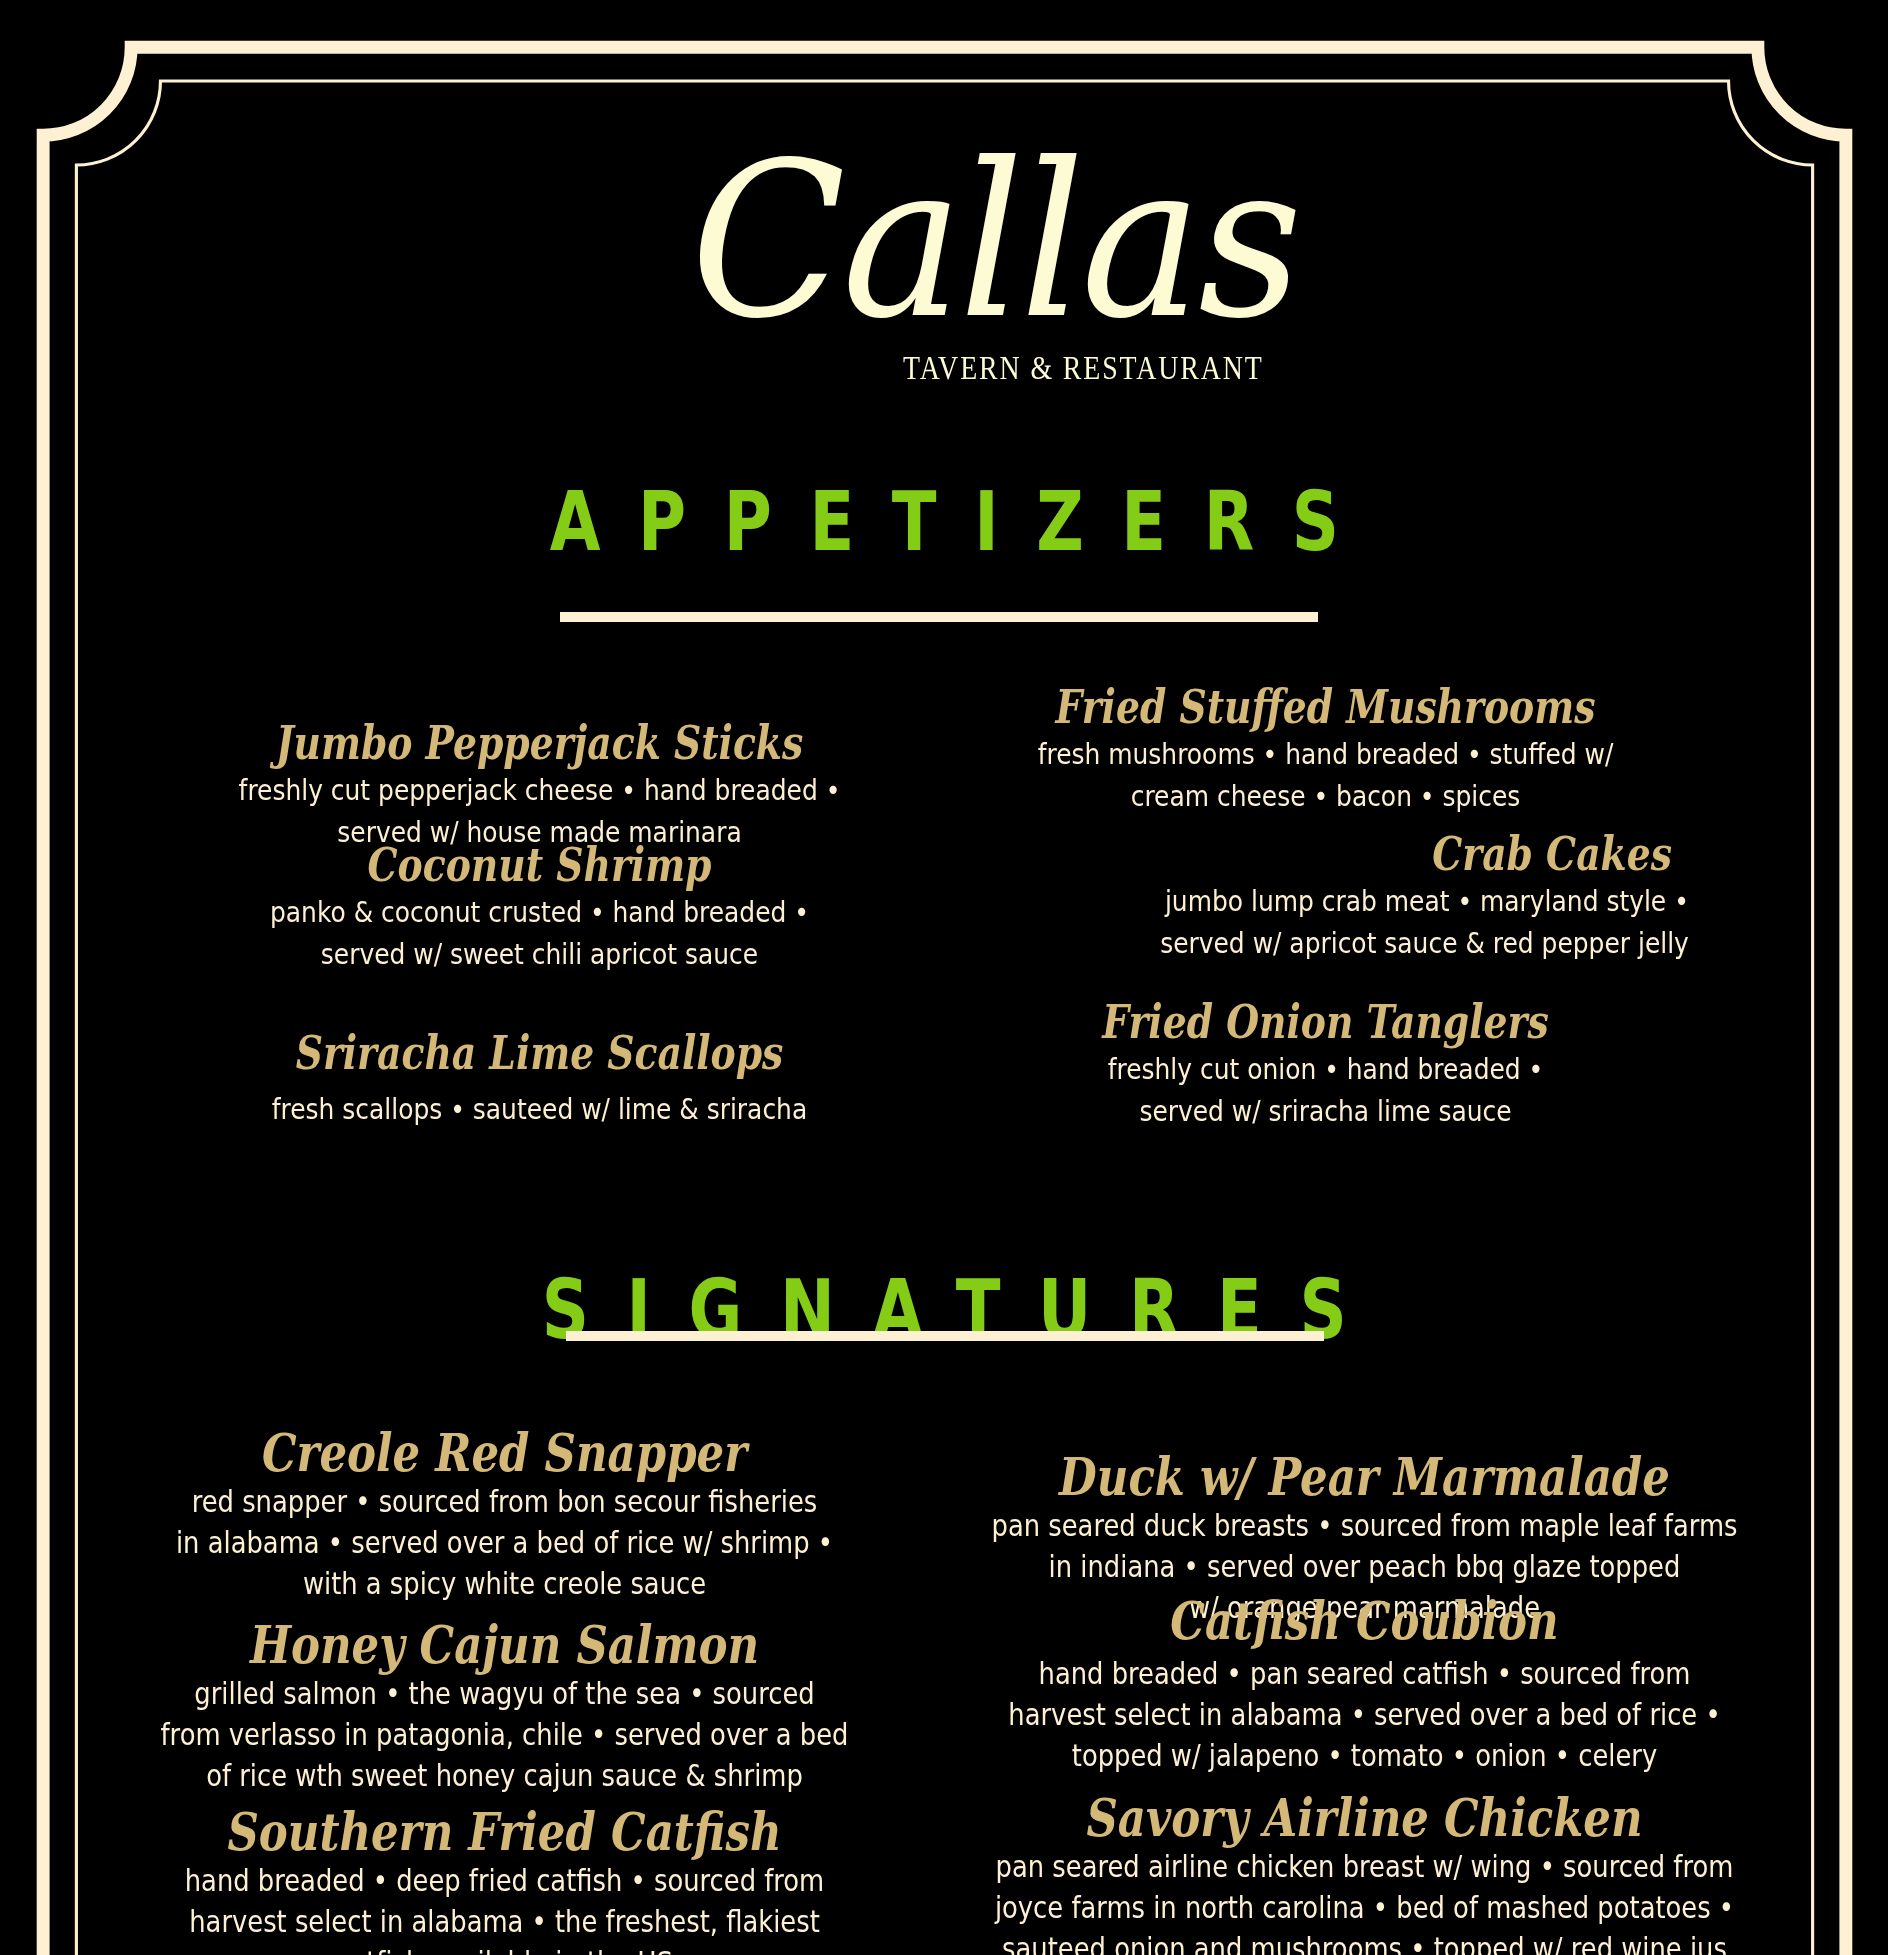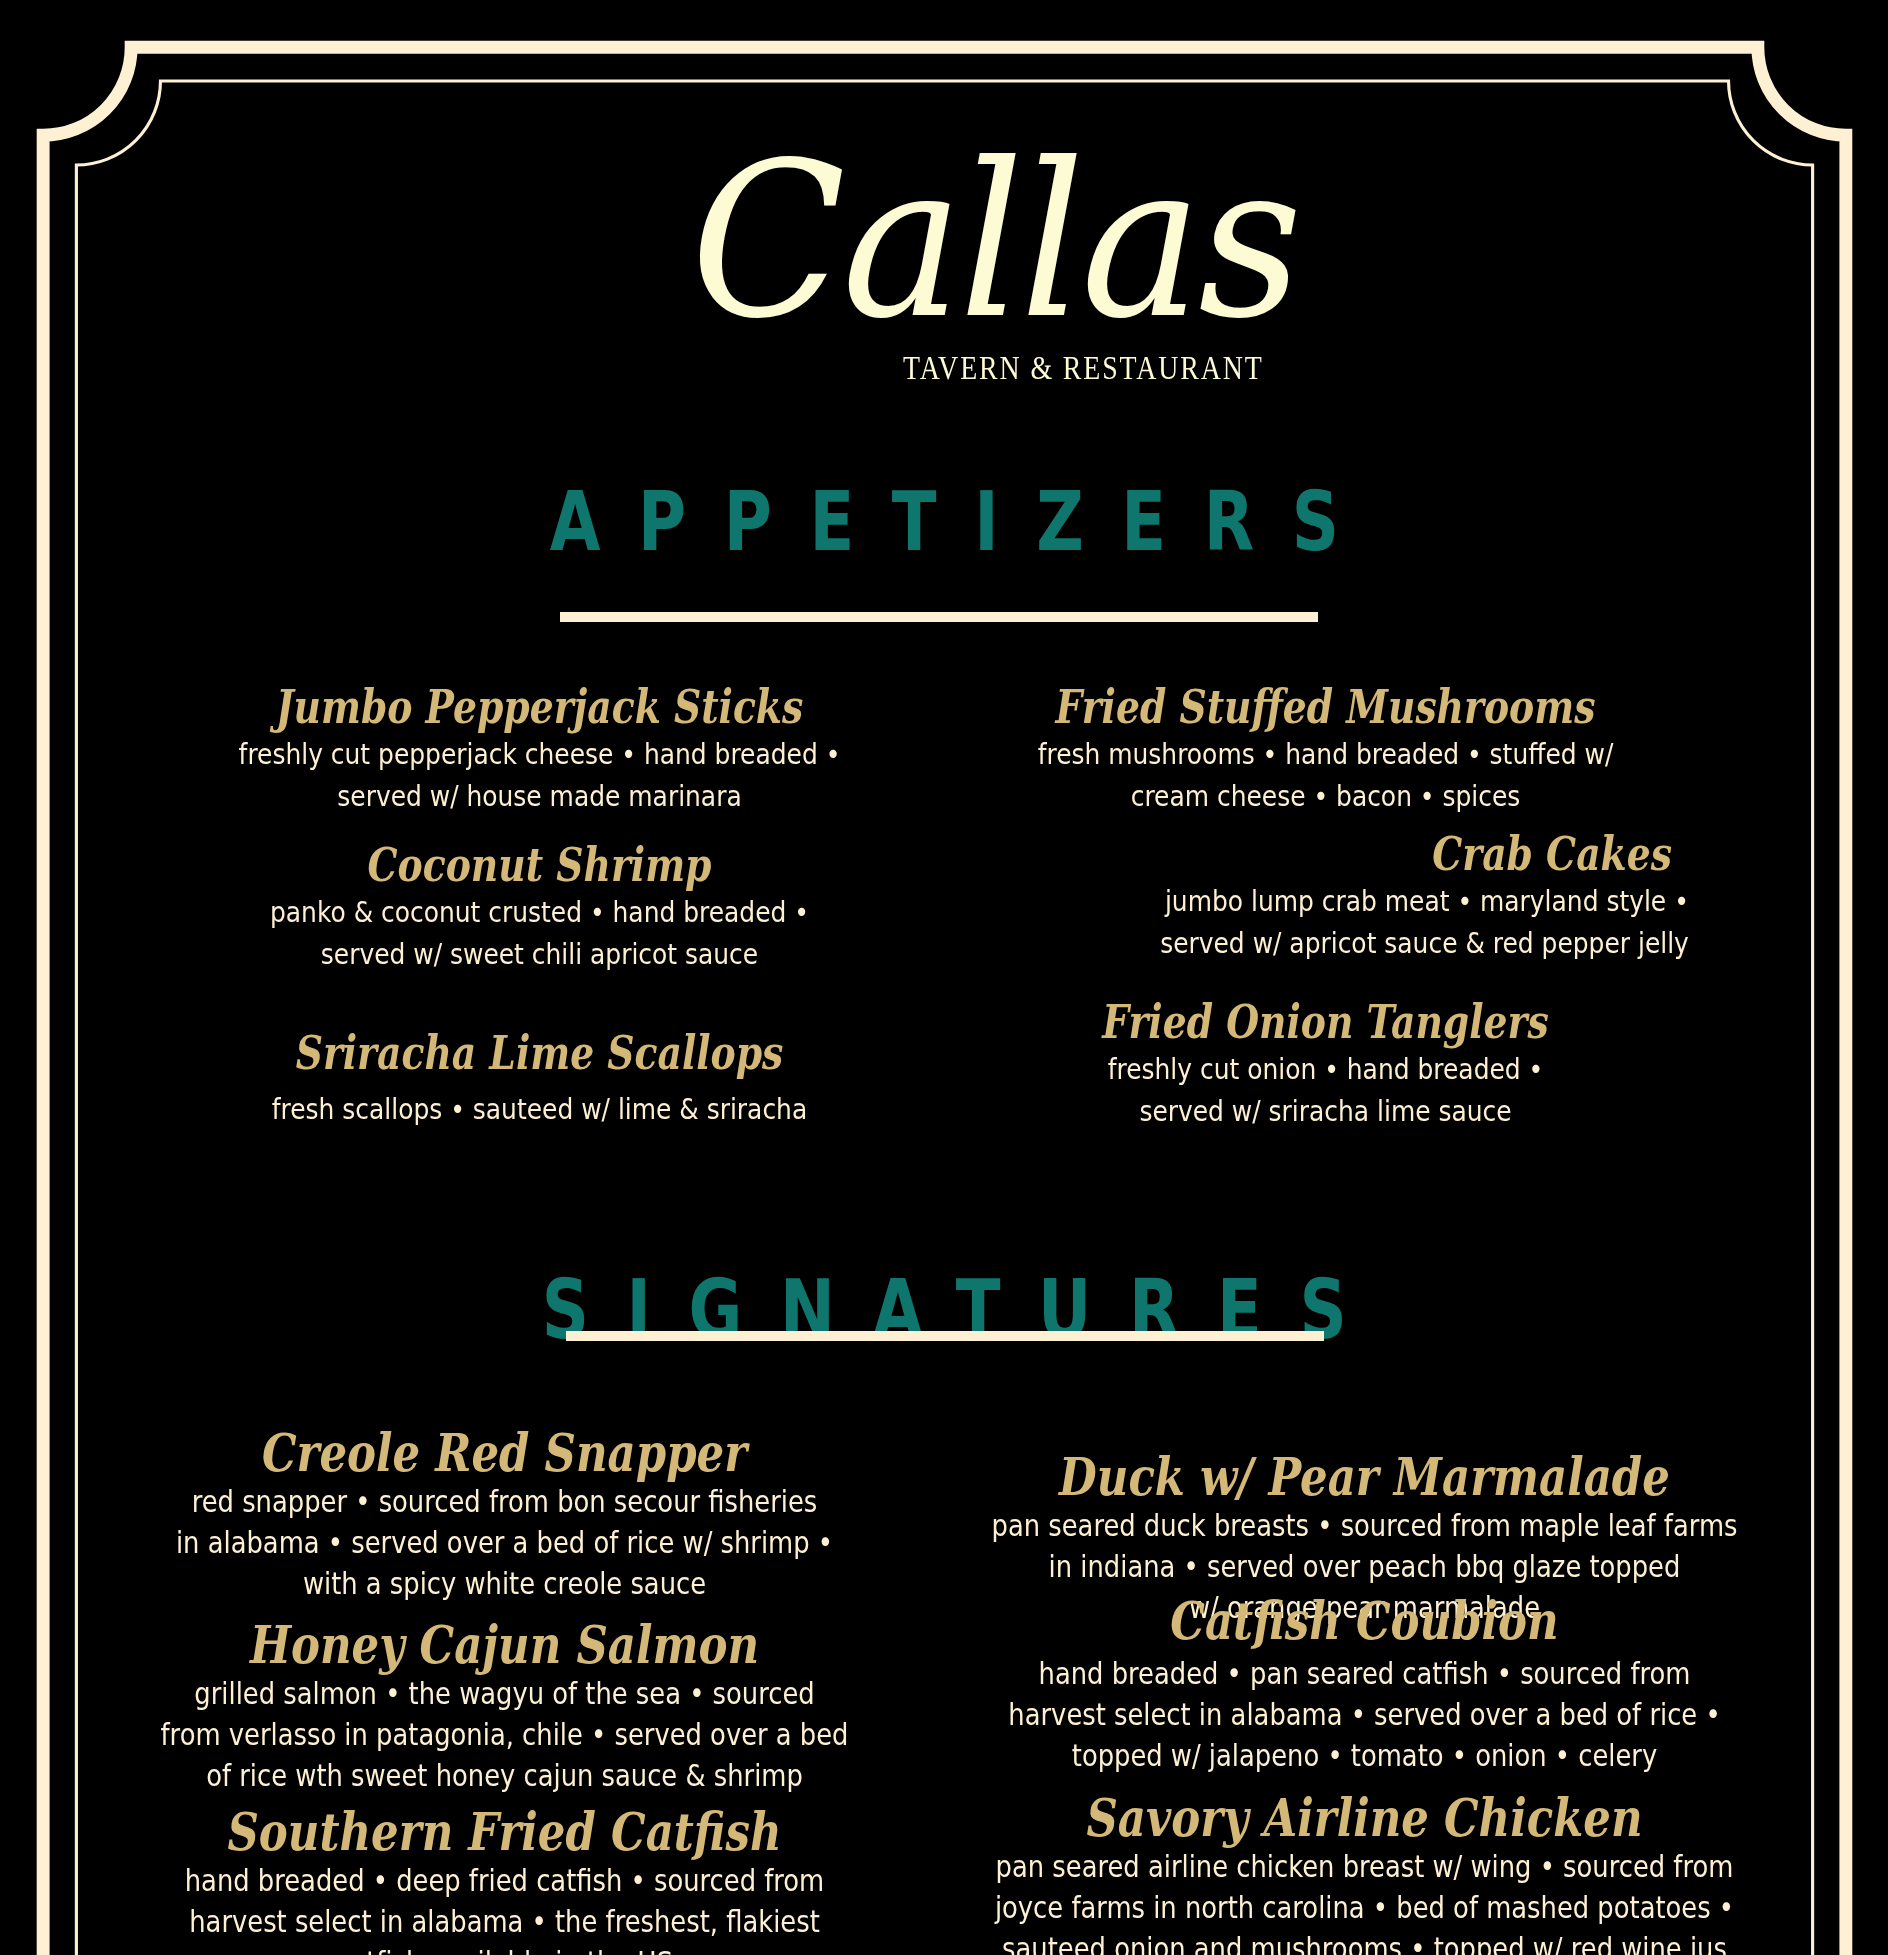--- a/index.html
+++ b/index.html
@@ -1,21 +1,21 @@
 <!DOCTYPE html>
 <html style="font-size:6.3px"><head>
 <meta charset="utf-8">
 <style>
   html, body { margin:0; padding:0; background:#000; }
   body { width:1889px; height:2444px; position:relative; overflow:hidden; font-family:"Liberation Sans", sans-serif; }
   .frame { position:absolute; left:0; top:0; width:1889px; height:2444px; pointer-events:none; }
   .logo { position:absolute; left:672px; top:133px; width:645px; height:250px; }
   .logo-script { position:absolute; left:0; top:0; width:100%; text-align:center; font-family:"DejaVu Serif", serif; font-style:italic; font-size:203px; line-height:219px; color:#FDFBD4; letter-spacing:-3.9px; transform:scaleY(1.05); }
   .logo-sub { position:absolute; left:231px; top:217px; font-family:"Liberation Serif", serif; font-size:34px; line-height:35px; color:#FDFBD4; letter-spacing:2.3px; white-space:nowrap; transform:scaleX(0.82); transform-origin:left center; }
-  .section-title { position:absolute; left:0; width:1889px; text-align:center; font-family:"DejaVu Sans", sans-serif; font-weight:bold; color:#0f766e; font-size:82px; letter-spacing:47px; line-height:86px; }
+  .section-title { position:absolute; left:0; width:1889px; text-align:center; font-family:"DejaVu Sans", sans-serif; font-weight:bold; color:#84cc16; font-size:82px; letter-spacing:47px; line-height:86px; }
   .section-title span { display:inline-block; transform:scaleX(0.8); padding-left:47px; }
   .divider { position:absolute; height:10.2px; background:#FEF0D2; }
   .item { position:absolute; text-align:center; }
   .item-name { font-family:"DejaVu Serif", serif; font-style:italic; font-weight:bold; color:#D4B877; white-space:nowrap; display:block; transform:scaleX(0.82); }
   .item-desc { font-family:"DejaVu Sans", sans-serif; color:#FEF0D2; white-space:pre-line; display:block; transform:scaleX(0.86); }
   .app .item-name { font-size:46px; line-height:51px; }
   .app .item-desc { font-size:29px; line-height:42px; }
   .sig .item-name { font-size:53px; line-height:57px; }
   .sig .item-desc { font-size:30px; line-height:41px; }
 </style>
@@ -33,21 +33,21 @@
   <div class="logo-script">Callas</div>
   <div class="logo-sub">TAVERN  &amp;  RESTAURANT</div>
 </div>
 
 <div class="section-title" style="top:479px;">
   <span>APPETIZERS</span>
 </div>
 <div class="divider" style="left:560px; top:612px; width:758px;"></div>
 
 <div class="app">
-  <div class="item" style="left:117px; width:845px; top:682px;">
+  <div class="item" style="left:117px; width:845px; top:718px;">
     <span class="item-name">Jumbo Pepperjack Sticks</span>
     <span class="item-desc">freshly cut pepperjack cheese • hand breaded •
 served w/ house made marinara</span>
   </div>
   <div class="item" style="left:117px; width:845px; top:840px;">
     <span class="item-name">Coconut Shrimp</span>
     <span class="item-desc">panko &amp; coconut crusted • hand breaded •
 served w/ sweet chili apricot sauce</span>
   </div>
   <div class="item" style="left:117px; width:845px; top:1028px;">

